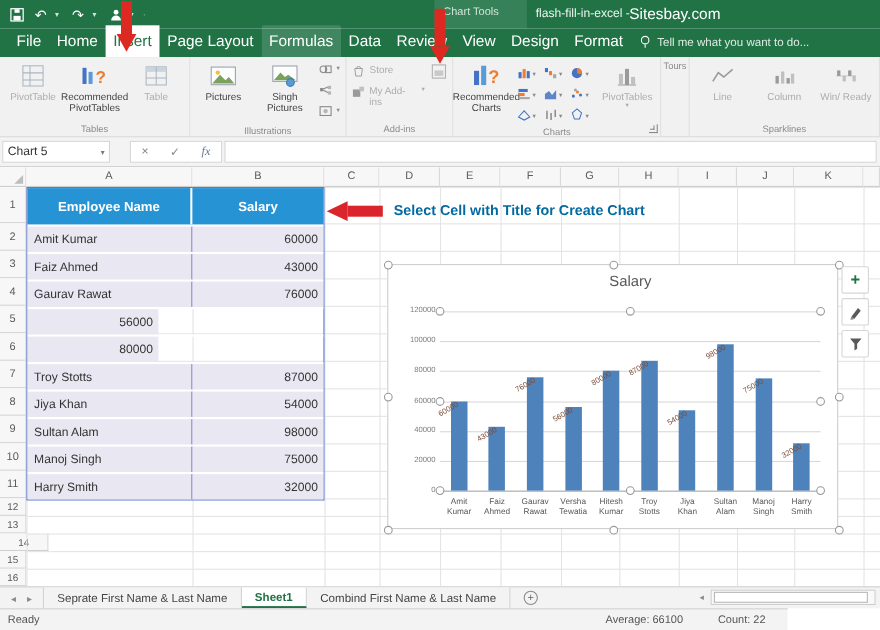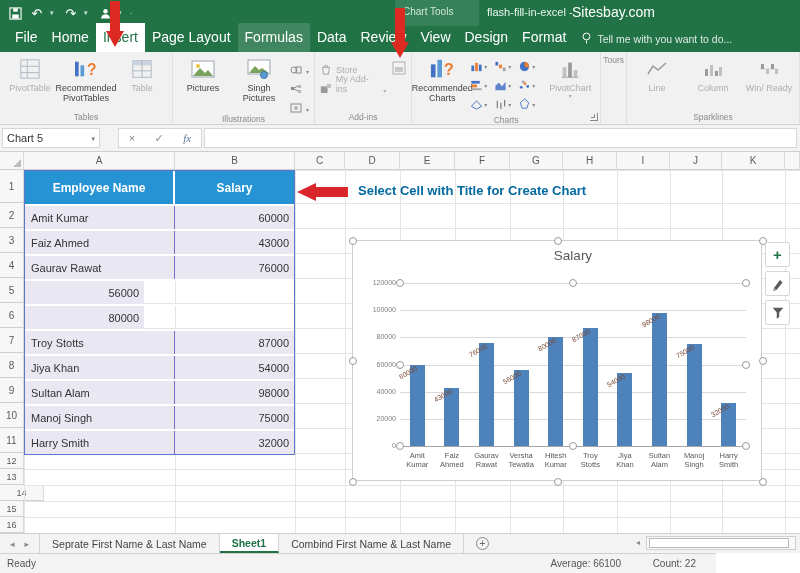--- a/index.html
+++ b/index.html
@@ -25,21 +25,21 @@
   .tellme { display:flex; align-items:center; gap:5px; font-size:10.5px; color:rgba(255,255,255,0.85); padding:6px 8px 7px 8px; }
 
   
   .ribbon { left:0; top:52px; width:800px; height:73px; background:#f1f1f1; border-bottom:1px solid #d2d2d2; display:flex; }
   .rgroup { position:relative; display:flex; flex-direction:column; border-right:1px solid #e0e0e0; padding:2px 2px 0 2px; }
   .rgroup-items { flex:1; display:flex; align-items:flex-start; }
   .rgroup-label { text-align:center; font-size:8.5px; color:#8a8a8a; padding:1px 0 2px 0; }
   .bigbtn { display:flex; flex-direction:column; align-items:center; width:56px; padding:2px 1px; font-size:9px; color:#444; text-align:center; line-height:1.15; }
   .bigbtn .bicon { height:26px; display:flex; align-items:center; justify-content:center; margin-bottom:1px; }
   .smallcol { display:flex; flex-direction:column; justify-content:flex-start; gap:2px; padding-top:4px; }
-  .smallbtn { display:flex; align-items:flex-end; gap:4px; font-size:9px; color:#444; height:17px; padding:0 3px; }
+  .smallbtn { display:flex; align-items:flex-start; gap:4px; font-size:9px; color:#444; height:17px; padding:0 3px; }
   .disabled, .disabled span { color:#adadad !important; }
   .chgrid { display:grid; grid-template-columns:repeat(3,24px); grid-auto-rows:19px; gap:0; padding-top:3px; }
   .chcell { display:flex; align-items:center; gap:1px; }
   .chcaret { font-size:6px; color:#8a8a8a; }
   .launcher { position:absolute; right:2px; bottom:3px; width:8px; height:8px; border-right:1px solid #8a8a8a; border-bottom:1px solid #8a8a8a; }
   .launcher::after { content:""; position:absolute; right:2px; bottom:2px; width:3px; height:3px; border-right:1px solid #8a8a8a; border-bottom:1px solid #8a8a8a; }
 
   
   .formulabar { left:0; top:125px; width:800px; height:27px; background:#f3f3f3; border-bottom:1px solid #cfcfcf; }
   .namebox { position:absolute; left:2px; top:3px; width:98px; height:20px; background:#fff; border:1px solid #d6d6d6; font-size:11px; color:#333; padding:3px 4px; }
@@ -144,21 +144,21 @@
     <span class="mtab">Data</span>
     <span class="mtab">Review</span>
     <span class="mtab">View</span>
     <span class="mtab">Design</span>
     <span class="mtab">Format</span>
     <span class="tellme">
       <svg width="11" height="13" viewBox="0 0 11 13">
           <circle cx="5.5" cy="4.5" r="3.4" fill="none" stroke="#fff" stroke-width="1"></circle>
           <line x1="5.5" y1="8.5" x2="5.5" y2="11.5" stroke="#fff" stroke-width="1"></line>
         </svg>
-      <span>Tell me with you want to do...</span>
+      <span>Tell me what you want to do...</span>
     </span>
   </div>
 
   <div class="abs ribbon">
     <div class="rgroup">
       <div class="rgroup-items">
         <div class="bigbtn disabled">
           <span class="bicon">
               <svg width="22" height="22" viewBox="0 0 24 24">
                 <rect x="2" y="2" width="20" height="20" fill="none" stroke="#aab4c0"></rect>
@@ -358,21 +358,21 @@
           </div>
         <div class="bigbtn disabled">
           <span class="bicon">
               <svg width="22" height="22" viewBox="0 0 24 24">
                 <line x1="3" y1="21" x2="21" y2="21" stroke="#9a9a9a"></line>
                 <rect x="4" y="10" width="4" height="11" fill="#c0c0c0"></rect>
                 <rect x="10" y="5" width="4" height="16" fill="#9a9a9a"></rect>
                 <rect x="16" y="13" width="4" height="8" fill="#c0c0c0"></rect>
               </svg>
             </span>
-          <span>PivotChart</span>
+          <span>PivotTables</span>
           <span class="chcaret">▾</span>
         </div>
       </div>
       <div class="rgroup-label">Charts</div>
       <span class="launcher"></span>
     </div>
 
     <div class="rgroup">
       <div class="rgroup-label">Tours</div>
     </div>

